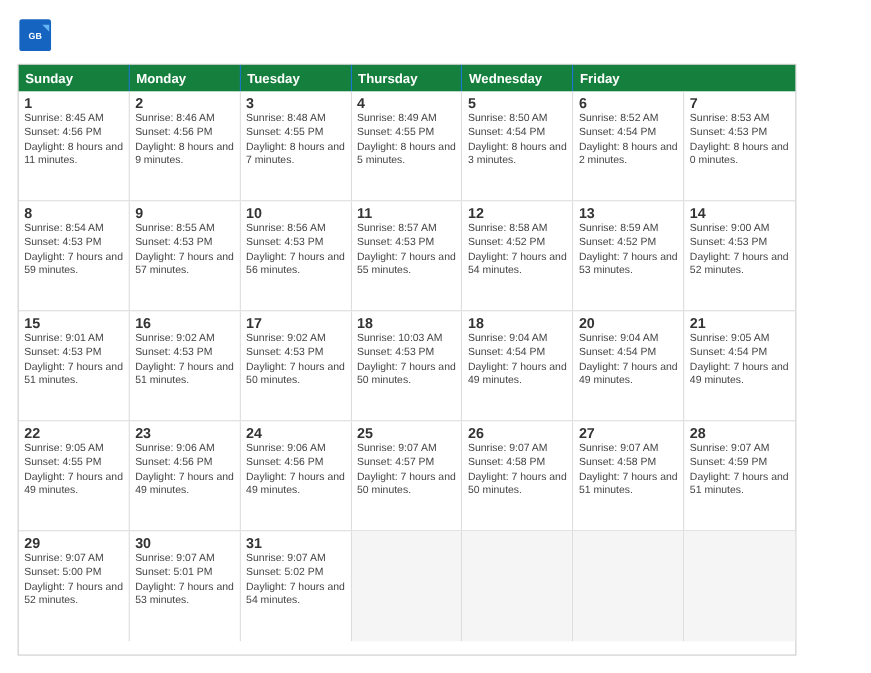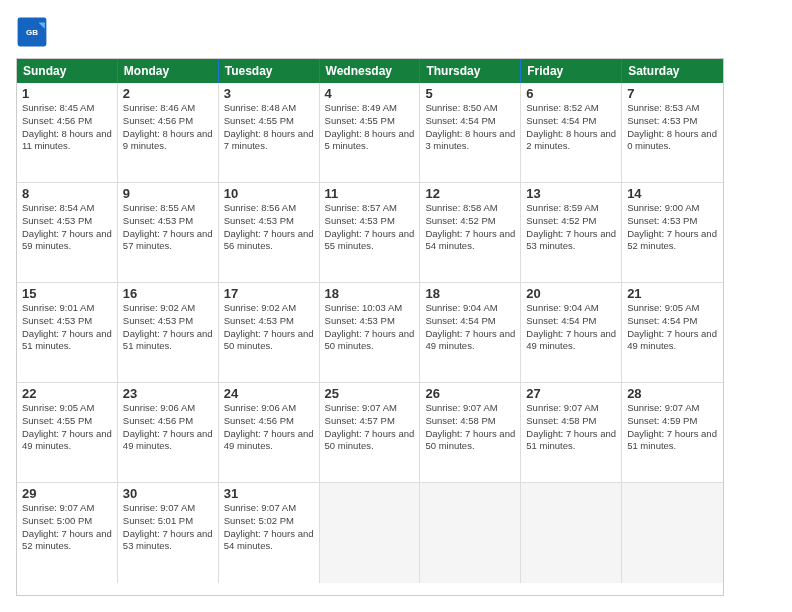--- a/index.html
+++ b/index.html
@@ -114,24 +114,23 @@
       <div class="month-title"></div>
       <div class="location"></div>
     </div>
   </div>
 
   <div class="calendar">
     <div class="cal-header">
     <div class="cal-header-cell">Sunday</div>
         <div class="cal-header-cell">Monday</div>
         <div class="cal-header-cell">Tuesday</div>
+        <div class="cal-header-cell">Thursday</div>
         <div class="cal-header-cell">Wednesday</div>
-        <div class="cal-header-cell">Thursday</div>
         <div class="cal-header-cell">Friday</div>
-        <div class="cal-header-cell">Saturday</div>
       </div>
     <div class="cal-body">
     <div class="cal-row" style="min-height: 100px;">
           <div class="cal-cell">
             <span class="day-num">1</span>
             <div class="day-info">Sunrise: 8:45 AM
 Sunset: 4:56 PM
 Daylight: 8 hours
 and 11 minutes.</div>
           </div>

